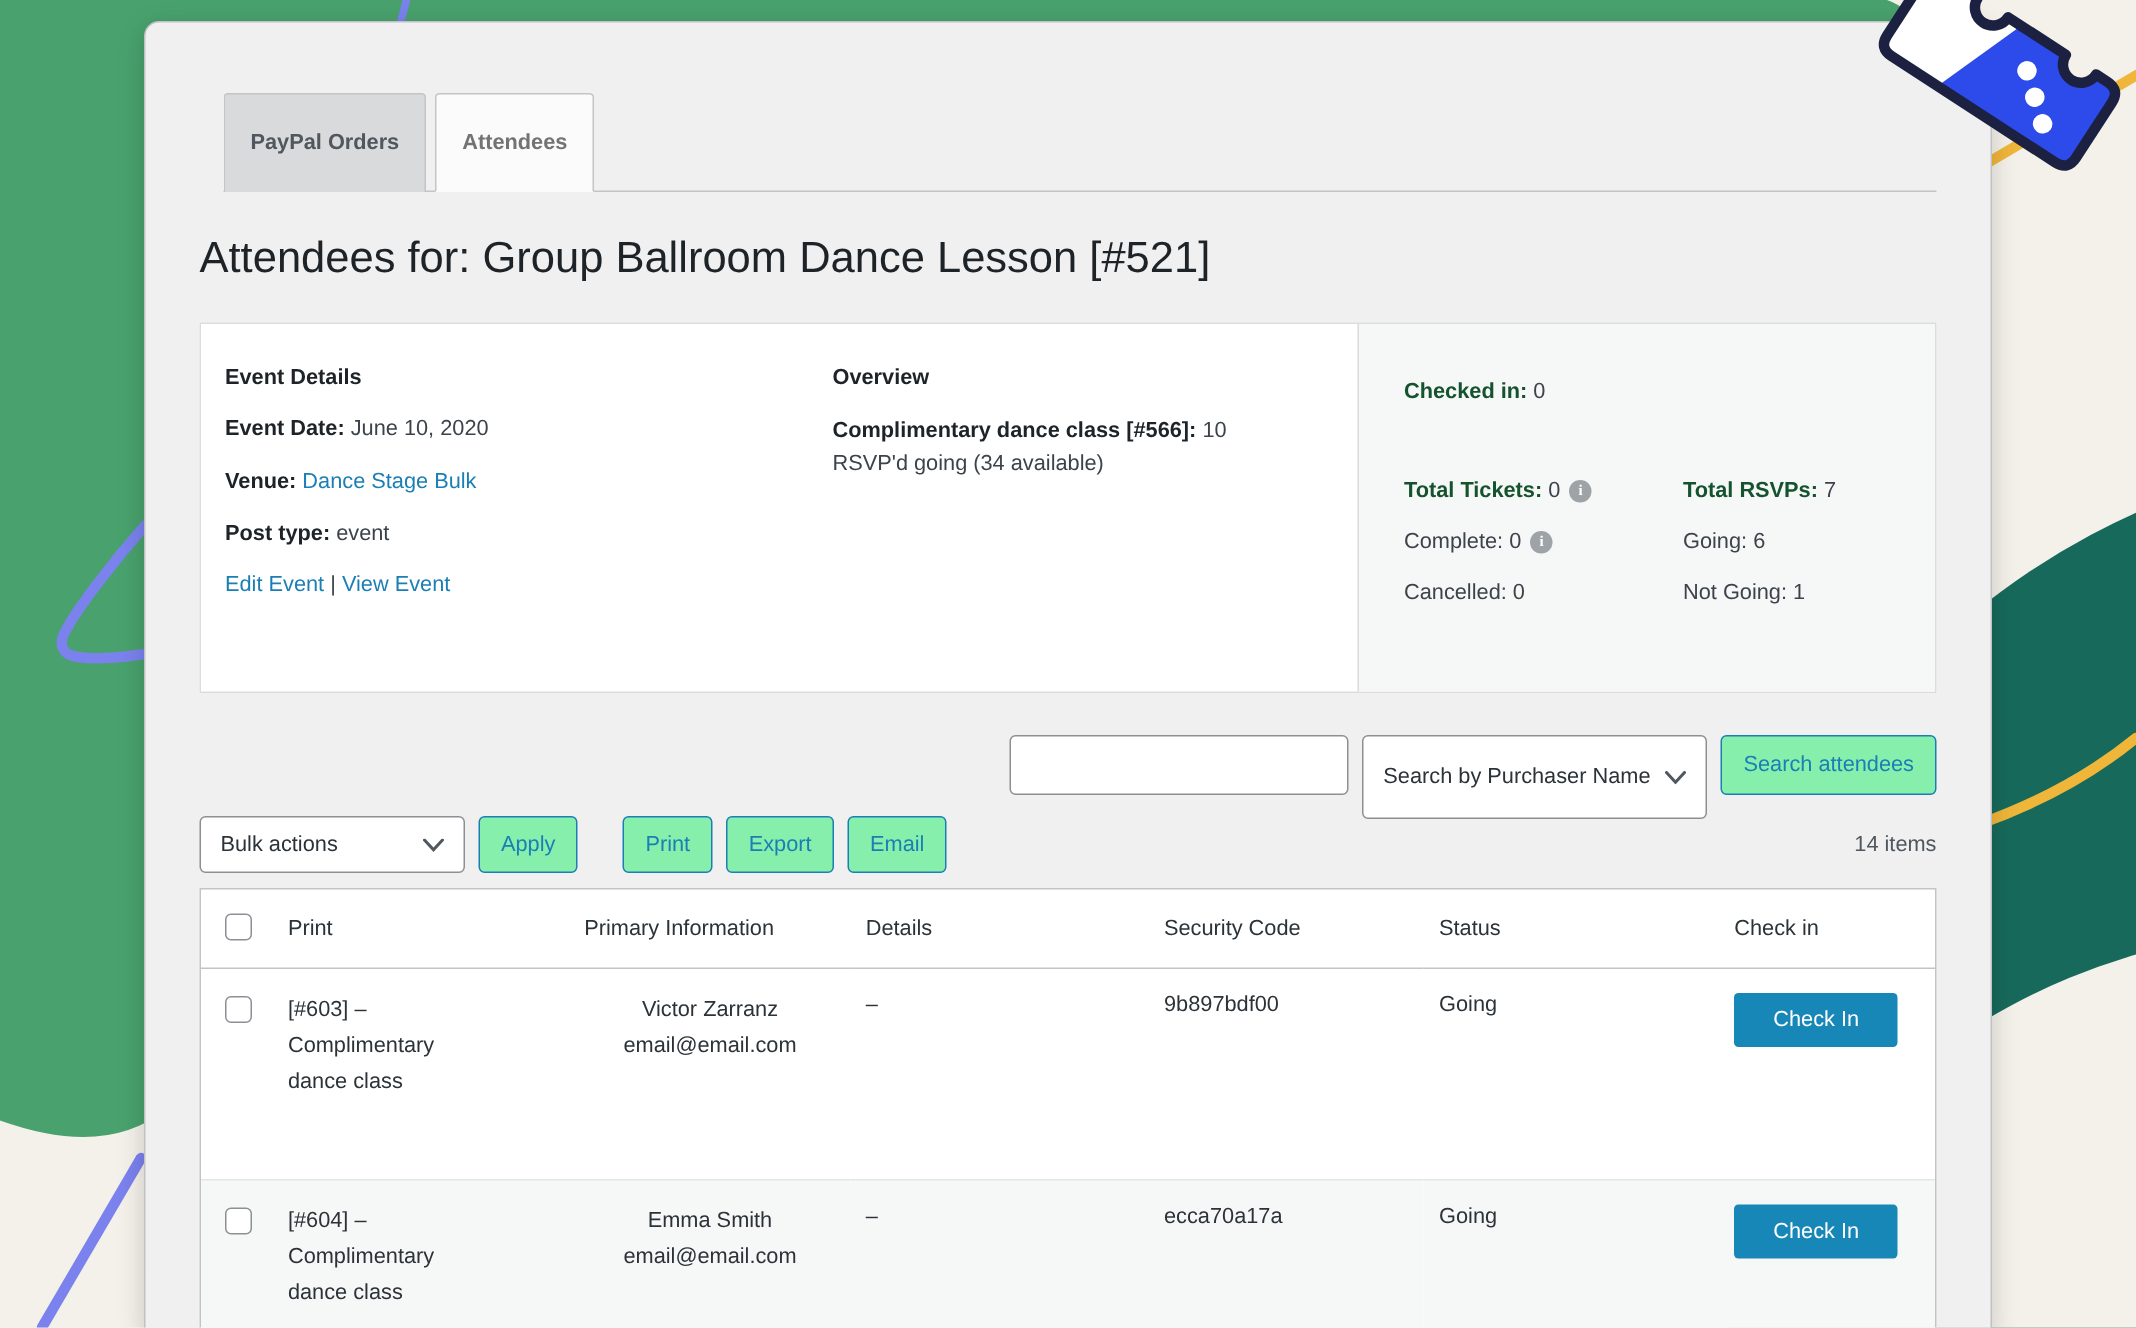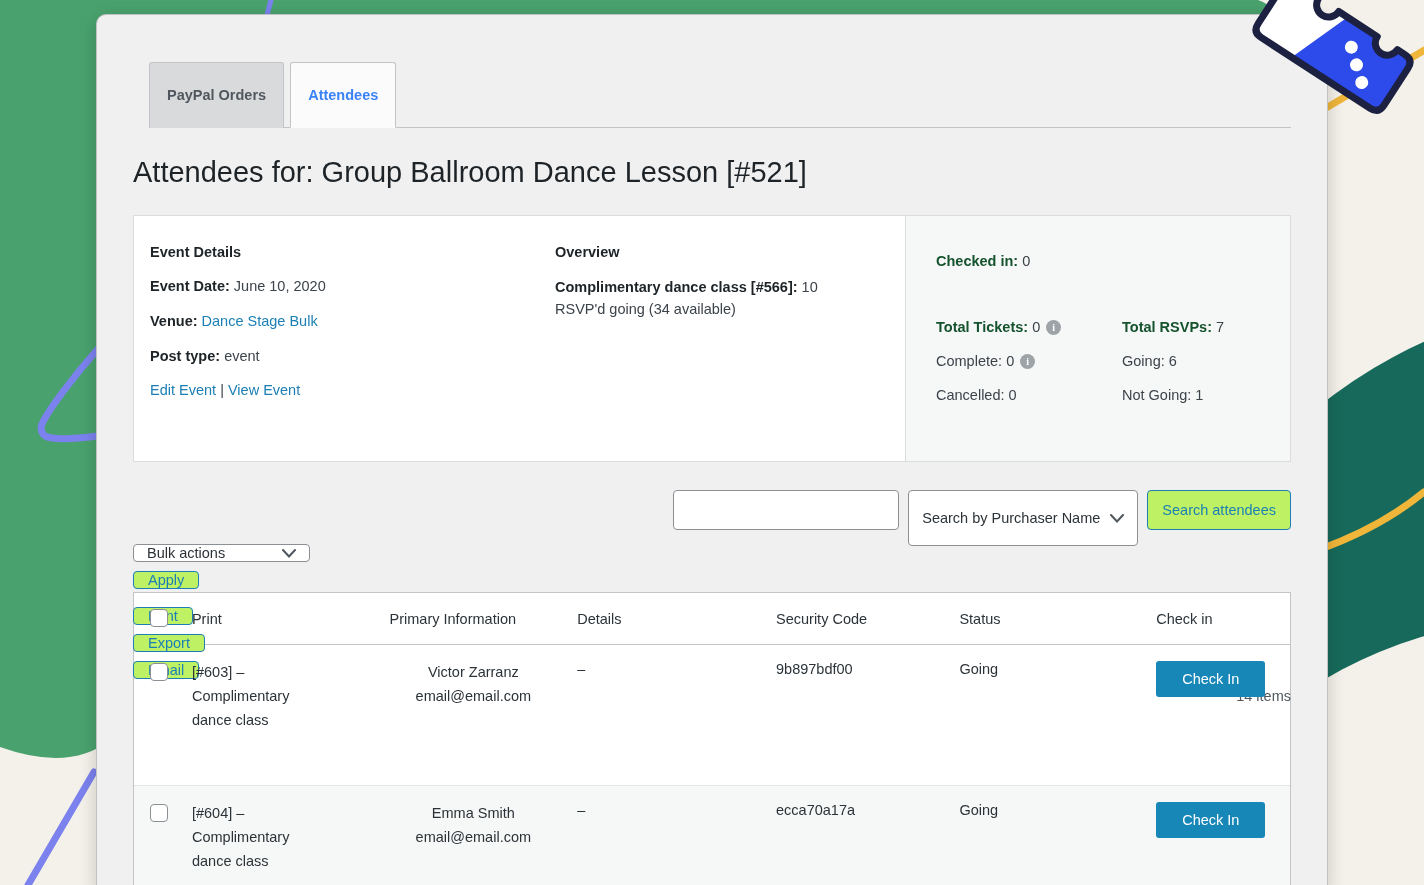--- a/index.html
+++ b/index.html
@@ -26,21 +26,21 @@
   }
 
   
   .tabbar { margin-left:16px; border-bottom:1px solid #c3c4c7; display:flex; gap:6px; }
   .tab {
     font-size:14.5px; font-weight:700; padding:24px 17px;
     border:1px solid #c3c4c7; border-bottom:none;
     border-radius:3px 3px 0 0; cursor:pointer; position:relative; top:1px;
   }
   .tab.inactive { background:#d9dadc; color:#50575e; }
-  .tab.active   { background:#fbfbfc; color:#3b82f6; border-bottom:1px solid #fbfbfc; }
+  .tab.active   { background:#fbfbfc; color:#737373; border-bottom:1px solid #fbfbfc; }
 
   .page-title {
     font-size:29px; font-weight:400; color:#1d2327;
     margin:28px 0 26px 0;
   }
 
   
   .panel {
     display:flex; background:#ffffff;
     border:1px solid #dcdcde; min-height:247px;
@@ -75,26 +75,26 @@
     width:226px; height:40px; border:1px solid #8c8f94; border-radius:4px;
     background:#fff; font-size:14.5px; padding:0 10px; color:#2c3338; outline:none;
   }
   .select {
     display:flex; align-items:center; gap:10px; height:56px;
     border:1px solid #8c8f94; border-radius:4px; background:#fff;
     font-size:14.5px; color:#2c3338; padding:0 13px; cursor:pointer; white-space:nowrap;
   }
   .btn-secondary {
     height:40px; display:flex; align-items:center;
-    border:1px solid #1b7fb5; border-radius:4px; background:#bef264;
+    border:1px solid #1b7fb5; border-radius:4px; background:#86efac;
     color:#1b7fb5; font-size:14.5px; padding:0 14px; cursor:pointer; white-space:nowrap;
   }
 
   
-  .toolbar-row { display:flex; align-items:flex-start; gap:9px; margin-top:14px; height:38px;flex-direction:column; }
+  .toolbar-row { display:flex; align-items:center; gap:9px; margin-top:14px; height:38px; }
   .toolbar-row .select { height:38px; width:177px; justify-content:space-between; }
   .toolbar-row .btn-secondary { height:38px; }
   .btn-gap { width:12px; }
   .items-count { margin-left:auto; font-size:14.5px; color:#50575e; }
 
   
   table.attendees {
     width:100%; margin-top:10px; border-collapse:separate; border-spacing:0;
     background:#fff; border:1px solid #c3c4c7; font-size:14.5px; color:#2c3338;
   }

